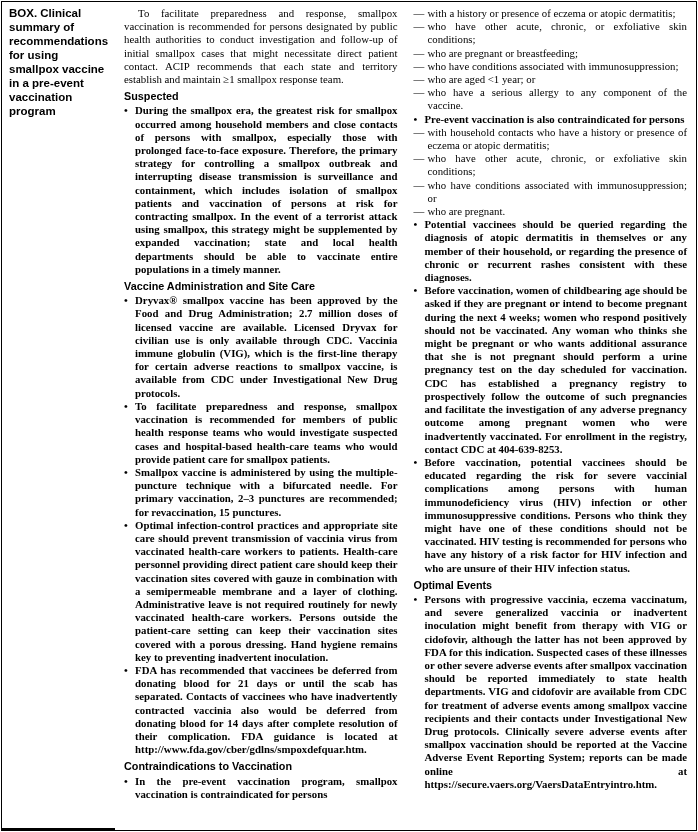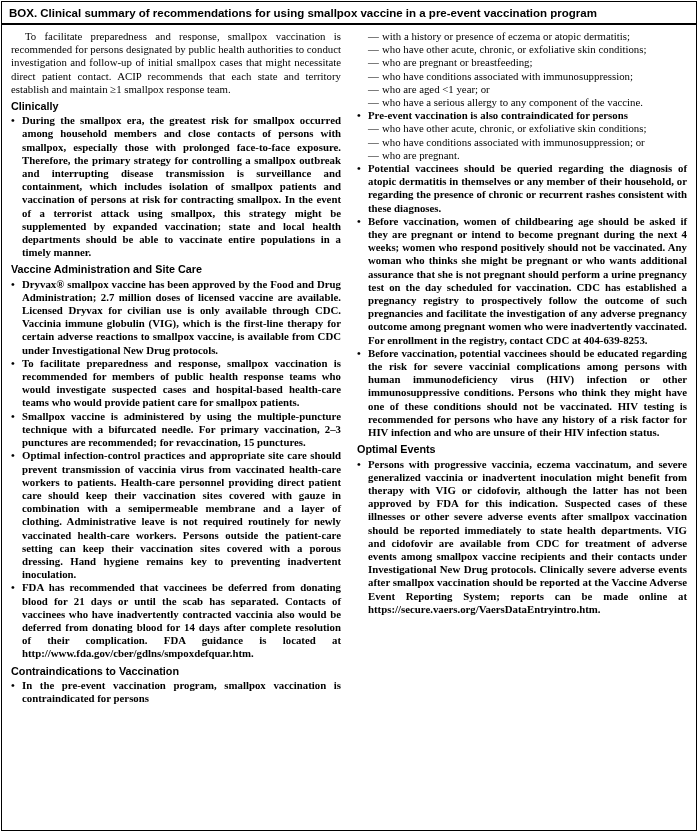--- a/index.html
+++ b/index.html
@@ -5,21 +5,21 @@
   * { box-sizing: border-box; }
   html, body { margin: 0; padding: 0; }
   body {
     width: 698px; height: 832px;
     background: #fff; color: #000;
     font-family: "Liberation Serif", serif;
   }
   .box {
     width: 696px; height: 830px; margin: 1px;
     border: 1px solid #000;
-    display: flex; flex-direction: column;
+    display: flex; flex-direction: row;
     background: #fff;
   }
   .title {
     font-family: "Liberation Sans", sans-serif;
     font-weight: bold; font-size: 11.5px; line-height: 14px;
     padding: 4px 7px 3px;
     border-bottom: 2px solid #000;
   }
   .content {
     flex: 1 1 auto; overflow: hidden;
@@ -28,53 +28,54 @@
     font-size: 10.8px; line-height: 13.2px;
   }
   .para { margin: 0 0 2px; text-indent: 14px; text-align: justify; }
   .heading {
     font-family: "Liberation Sans", sans-serif;
     font-weight: bold; font-size: 10.8px;
     margin: 4px 0 1px; break-after: avoid;
   }
   .bullet { padding-left: 11px; text-indent: -11px; text-align: justify; margin: 0; font-weight: bold; }
   .marker { display: inline-block; width: 11px; text-indent: 0; }
-  .dashes { margin-left: 11px; }
+  .dashes { }
   .dash { padding-left: 14px; text-indent: -14px; text-align: justify; }
   .dmarker { display: inline-block; width: 14px; text-indent: 0; }
   
   .content > :nth-child(11) { break-after: column; }
 </style>
 </head>
 <body>
 
 <div class="box">
   <div class="title">BOX. Clinical summary of recommendations for using smallpox vaccine in a pre-event vaccination program</div>
   <div class="content">
       <p class="para">To facilitate preparedness and response, smallpox vaccination is recommended for persons designated by public health authorities to conduct investigation and follow-up of initial smallpox cases that might necessitate direct patient contact. ACIP recommends that each state and territory establish and maintain ≥1 smallpox response team.</p>
-      <div class="heading">Clinically</div>
+      <div class="heading">Suspected</div>
       <div class="bullet"><span class="marker">•</span><span>During the smallpox era, the greatest risk for smallpox occurred among household members and close contacts of persons with smallpox, especially those with prolonged face-to-face exposure. Therefore, the primary strategy for controlling a smallpox outbreak and interrupting disease transmission is surveillance and containment, which includes isolation of smallpox patients and vaccination of persons at risk for contracting smallpox. In the event of a terrorist attack using smallpox, this strategy might be supplemented by expanded vaccination; state and local health departments should be able to vaccinate entire populations in a timely manner.</span></div>
       <div class="heading">Vaccine Administration and Site Care</div>
       <div class="bullet"><span class="marker">•</span><span>Dryvax® smallpox vaccine has been approved by the Food and Drug Administration; 2.7 million doses of licensed vaccine are available. Licensed Dryvax for civilian use is only available through CDC. Vaccinia immune globulin (VIG), which is the first-line therapy for certain adverse reactions to smallpox vaccine, is available from CDC under Investigational New Drug protocols.</span></div>
       <div class="bullet"><span class="marker">•</span><span>To facilitate preparedness and response, smallpox vaccination is recommended for members of public health response teams who would investigate suspected cases and hospital-based health-care teams who would provide patient care for smallpox patients.</span></div>
       <div class="bullet"><span class="marker">•</span><span>Smallpox vaccine is administered by using the multiple-puncture technique with a bifurcated needle. For primary vaccination, 2–3 punctures are recommended; for revaccination, 15 punctures.</span></div>
       <div class="bullet"><span class="marker">•</span><span>Optimal infection-control practices and appropriate site care should prevent transmission of vaccinia virus from vaccinated health-care workers to patients. Health-care personnel providing direct patient care should keep their vaccination sites covered with gauze in combination with a semipermeable membrane and a layer of clothing. Administrative leave is not required routinely for newly vaccinated health-care workers. Persons outside the patient-care setting can keep their vaccination sites covered with a porous dressing. Hand hygiene remains key to preventing inadvertent inoculation.</span></div>
       <div class="bullet"><span class="marker">•</span><span>FDA has recommended that vaccinees be deferred from donating blood for 21 days or until the scab has separated. Contacts of vaccinees who have inadvertently contracted vaccinia also would be deferred from donating blood for 14 days after complete resolution of their complication. FDA guidance is located at http://www.fda.gov/cber/gdlns/smpoxdefquar.htm.</span></div>
       <div class="heading">Contraindications to Vaccination</div>
       <div class="bullet"><span class="marker">•</span><span>In the pre-event vaccination program, smallpox vaccination is contraindicated for persons</span></div>
       <div class="dashes">
         <div class="dash"><span class="dmarker">—</span><span>with a history or presence of eczema or atopic dermatitis;</span></div>
         <div class="dash"><span class="dmarker">—</span><span>who have other acute, chronic, or exfoliative skin conditions;</span></div>
         <div class="dash"><span class="dmarker">—</span><span>who are pregnant or breastfeeding;</span></div>
         <div class="dash"><span class="dmarker">—</span><span>who have conditions associated with immunosuppression;</span></div>
         <div class="dash"><span class="dmarker">—</span><span>who are aged &lt;1 year; or</span></div>
         <div class="dash"><span class="dmarker">—</span><span>who have a serious allergy to any component of the vaccine.</span></div>
       </div>
       <div class="bullet"><span class="marker">•</span><span>Pre-event vaccination is also contraindicated for persons</span></div>
       <div class="dashes">
+        <div class="dash"><span class="dmarker">—</span><span>with household contacts who have a history or presence of eczema or atopic dermatitis;</span></div>
         <div class="dash"><span class="dmarker">—</span><span>who have other acute, chronic, or exfoliative skin conditions;</span></div>
         <div class="dash"><span class="dmarker">—</span><span>who have conditions associated with immunosuppression; or</span></div>
         <div class="dash"><span class="dmarker">—</span><span>who are pregnant.</span></div>
       </div>
       <div class="bullet"><span class="marker">•</span><span>Potential vaccinees should be queried regarding the diagnosis of atopic dermatitis in themselves or any member of their household, or regarding the presence of chronic or recurrent rashes consistent with these diagnoses.</span></div>
       <div class="bullet"><span class="marker">•</span><span>Before vaccination, women of childbearing age should be asked if they are pregnant or intend to become pregnant during the next 4 weeks; women who respond positively should not be vaccinated. Any woman who thinks she might be pregnant or who wants additional assurance that she is not pregnant should perform a urine pregnancy test on the day scheduled for vaccination. CDC has established a pregnancy registry to prospectively follow the outcome of such pregnancies and facilitate the investigation of any adverse pregnancy outcome among pregnant women who were inadvertently vaccinated. For enrollment in the registry, contact CDC at 404-639-8253.</span></div>
       <div class="bullet"><span class="marker">•</span><span>Before vaccination, potential vaccinees should be educated regarding the risk for severe vaccinial complications among persons with human immunodeficiency virus (HIV) infection or other immunosuppressive conditions. Persons who think they might have one of these conditions should not be vaccinated. HIV testing is recommended for persons who have any history of a risk factor for HIV infection and who are unsure of their HIV infection status.</span></div>
       <div class="heading">Optimal Events</div>
       <div class="bullet"><span class="marker">•</span><span>Persons with progressive vaccinia, eczema vaccinatum, and severe generalized vaccinia or inadvertent inoculation might benefit from therapy with VIG or cidofovir, although the latter has not been approved by FDA for this indication. Suspected cases of these illnesses or other severe adverse events after smallpox vaccination should be reported immediately to state health departments. VIG and cidofovir are available from CDC for treatment of adverse events among smallpox vaccine recipients and their contacts under Investigational New Drug protocols. Clinically severe adverse events after smallpox vaccination should be reported at the Vaccine Adverse Event Reporting System; reports can be made online at https://secure.vaers.org/VaersDataEntryintro.htm.</span></div>
     </div>

